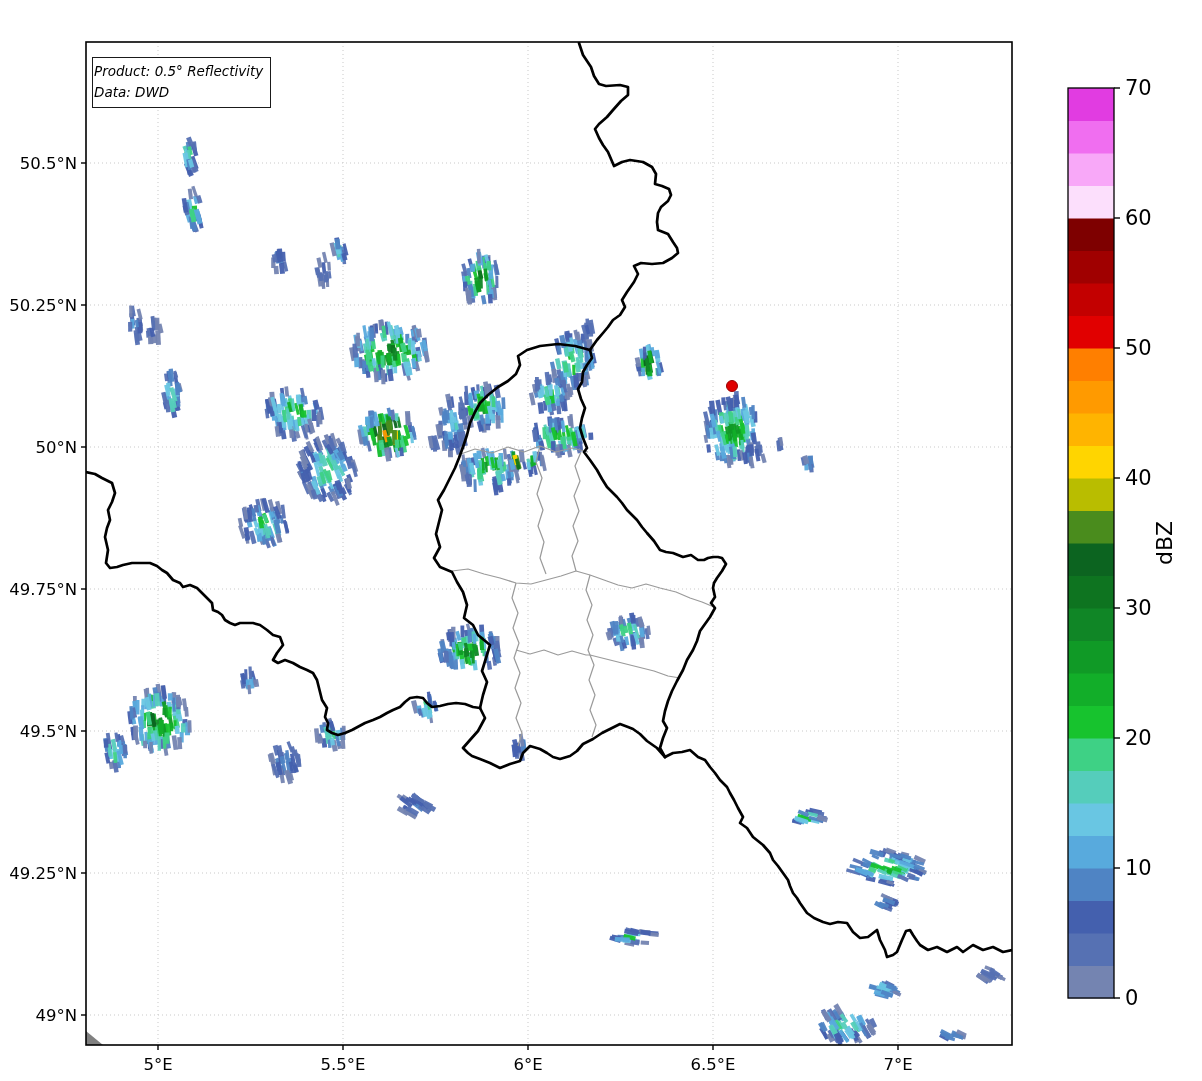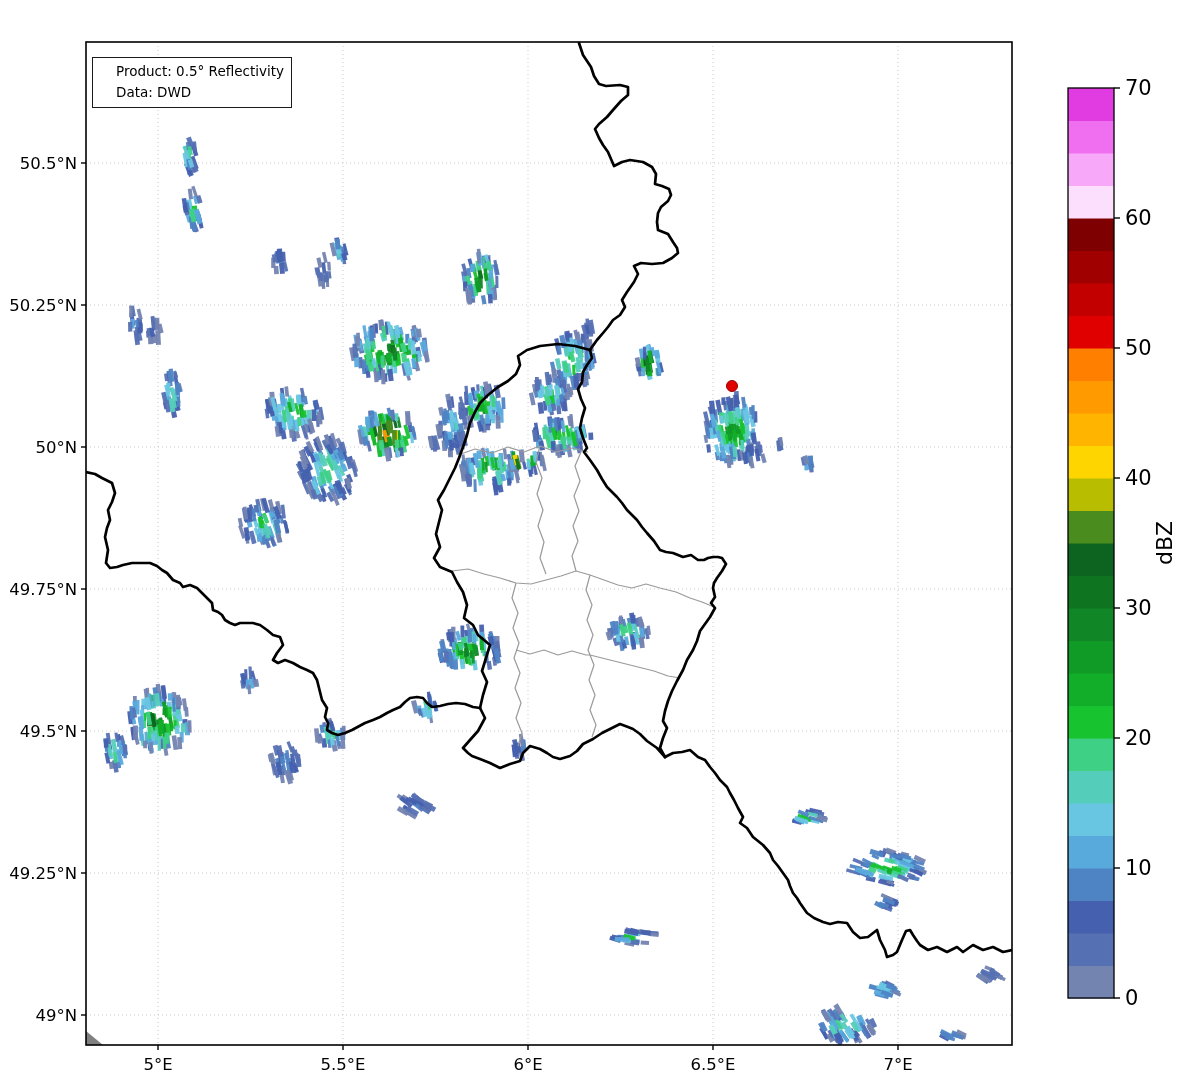--- a/index.html
+++ b/index.html
@@ -1,19 +1,19 @@
 <!DOCTYPE html>
 <html><head>
 <meta charset="utf-8">
 <style>
   html,body{margin:0;padding:0;background:#ffffff;}
   body{width:1202px;height:1081px;position:relative;font-family:"DejaVu Sans","Liberation Sans",sans-serif;overflow:hidden;}
   .stage{position:absolute;inset:0;background:#fff;}
   .fig-title{position:absolute;left:86px;width:926px;top:4px;text-align:center;font-size:28px;color:#000;letter-spacing:0.5px;}
-  .infobox{position:absolute;left:92px;top:57px;background:#ffffff;border:1.4px solid #1a1a1a;padding:3px 7px 4px 23px;font-size:13.5px;line-height:1.55;color:#000;z-index:5;}
+  .infobox{position:absolute;left:92px;top:57px;background:#ffffff;border:1.4px solid #1a1a1a;padding:3px 7px 4px 1px;font-size:13.5px;line-height:1.55;color:#000;z-index:5;font-style:italic;}
   svg{position:absolute;left:0;top:0;}
 </style>
 </head>
 <body>
 
 <div class="stage">
   <div class="fig-title">12.09.2025 12:33 UTC</div>
   <svg id="map-svg" width="1202" height="1081">
       <defs>
         <clipPath id="mapclip">

